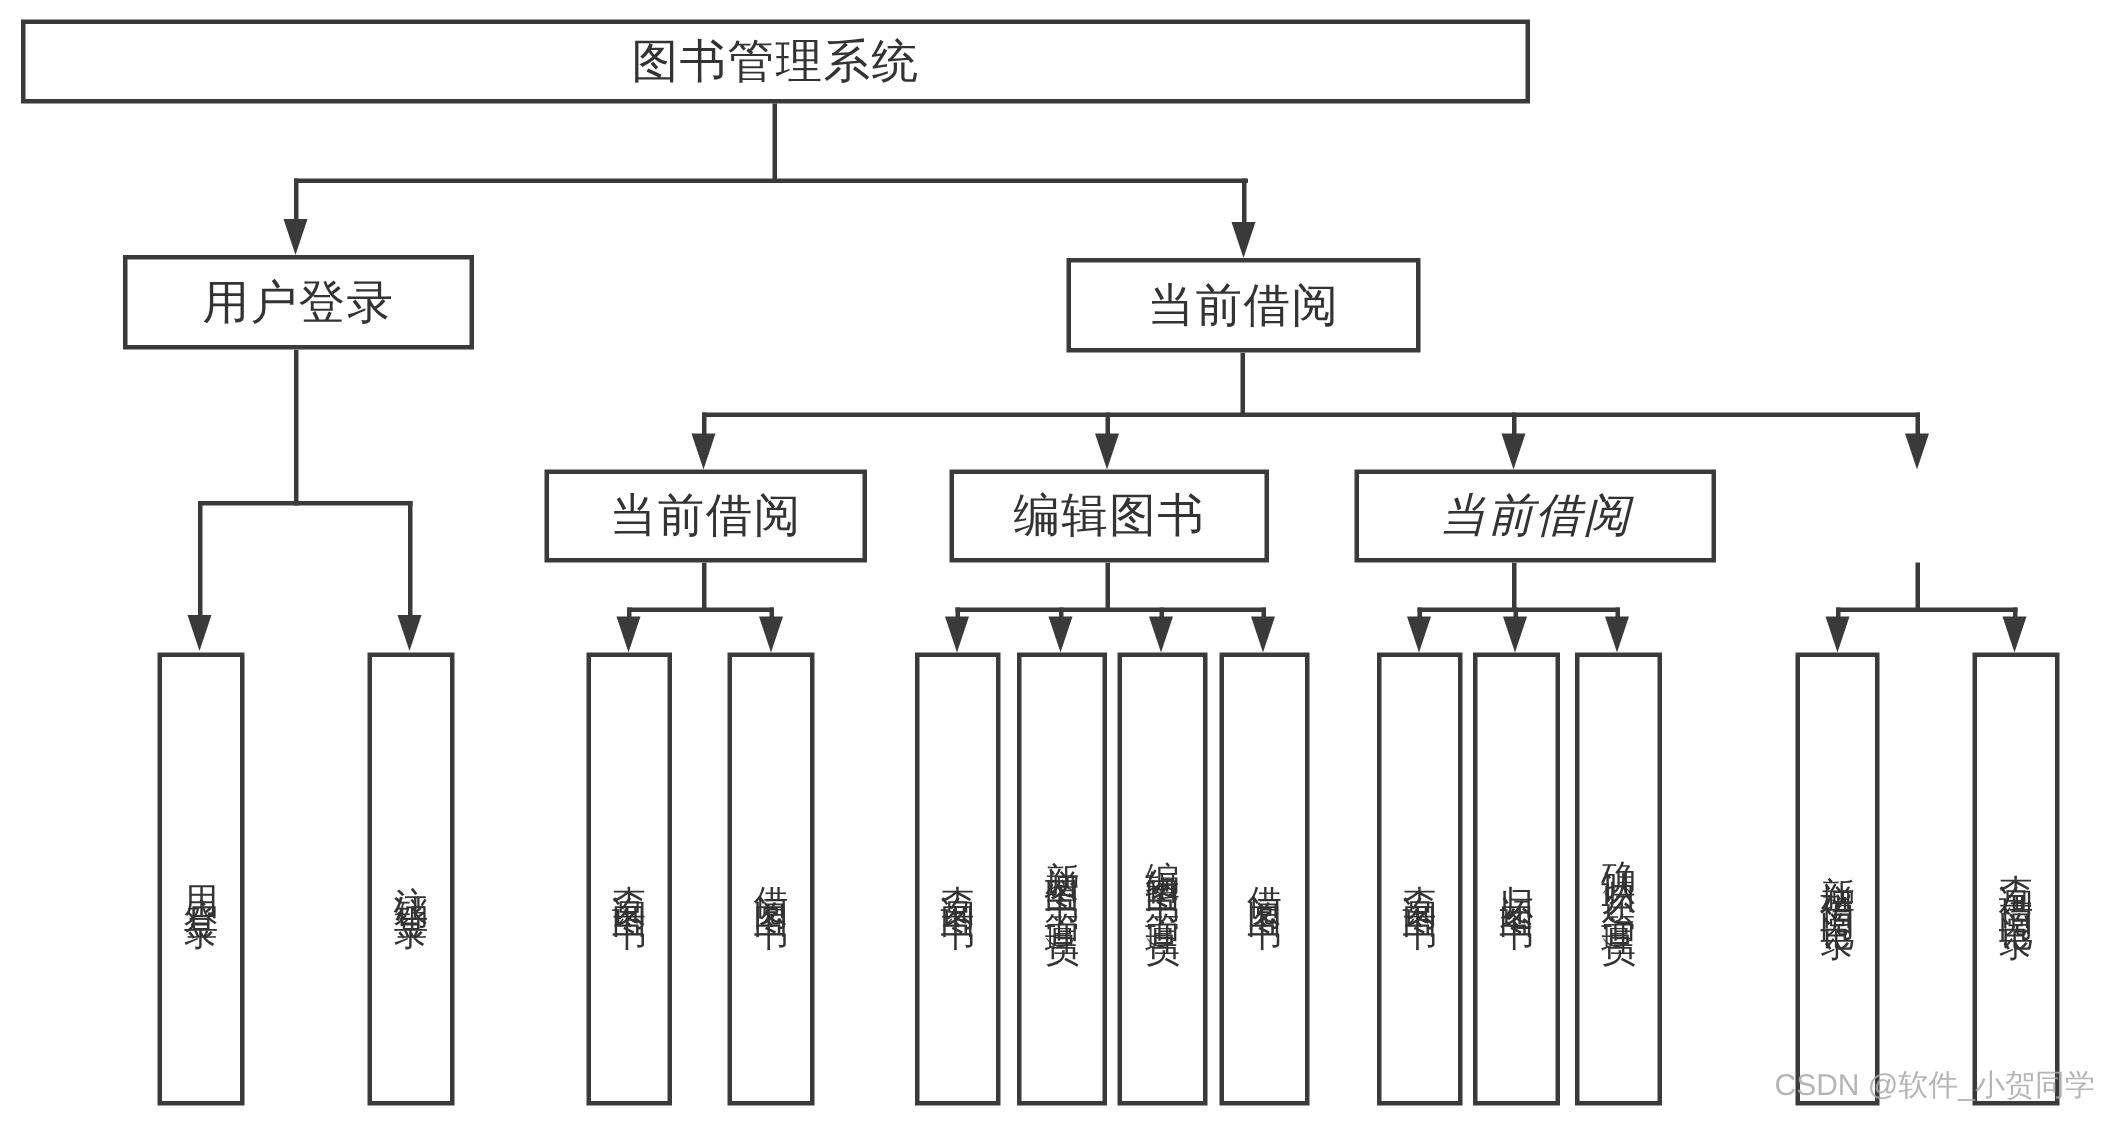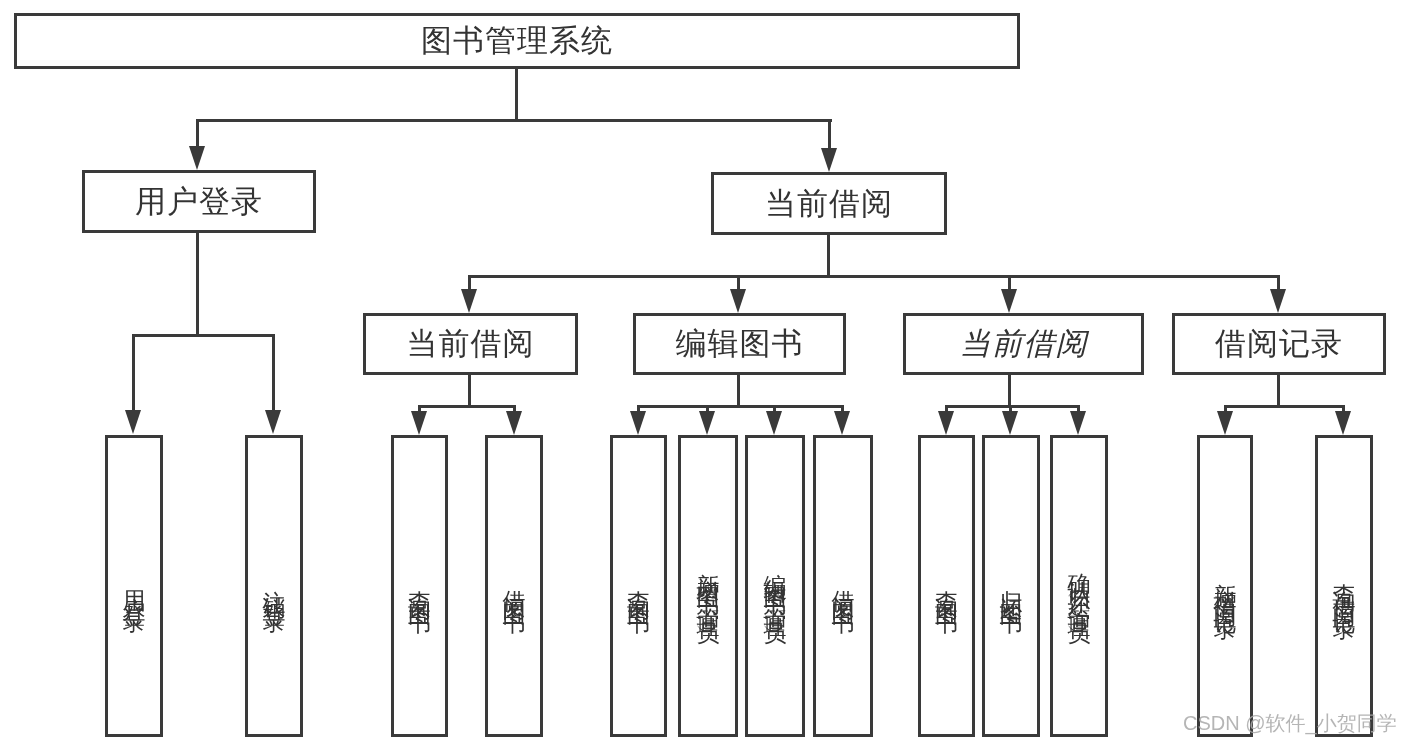--- a/index.html
+++ b/index.html
@@ -125,23 +125,20 @@
 
   <div class="node h" style="left:363px;top:313px;width:215px;height:62px;">
     <span>当前借阅</span>
   </div>
   <div class="node h" style="left:633px;top:313px;width:213px;height:62px;">
     <span>编辑图书</span>
   </div>
   <div class="node h" style="left:903px;top:313px;width:241px;height:62px;font-style:italic;">
     <span>当前借阅</span>
   </div>
-  <div class="node h" style="left:1172px;top:313px;width:214px;height:62px;">
-    <span>借阅记录</span>
-  </div>
 
   <div class="node v" style="left:105px;top:435px;width:58px;height:302px;">
     <span>用户登录</span>
   </div>
   <div class="node v" style="left:245px;top:435px;width:58px;height:302px;">
     <span>注销登录</span>
   </div>
 
   <div class="node v" style="left:391px;top:435px;width:57px;height:302px;">
     <span>查询图书</span>

